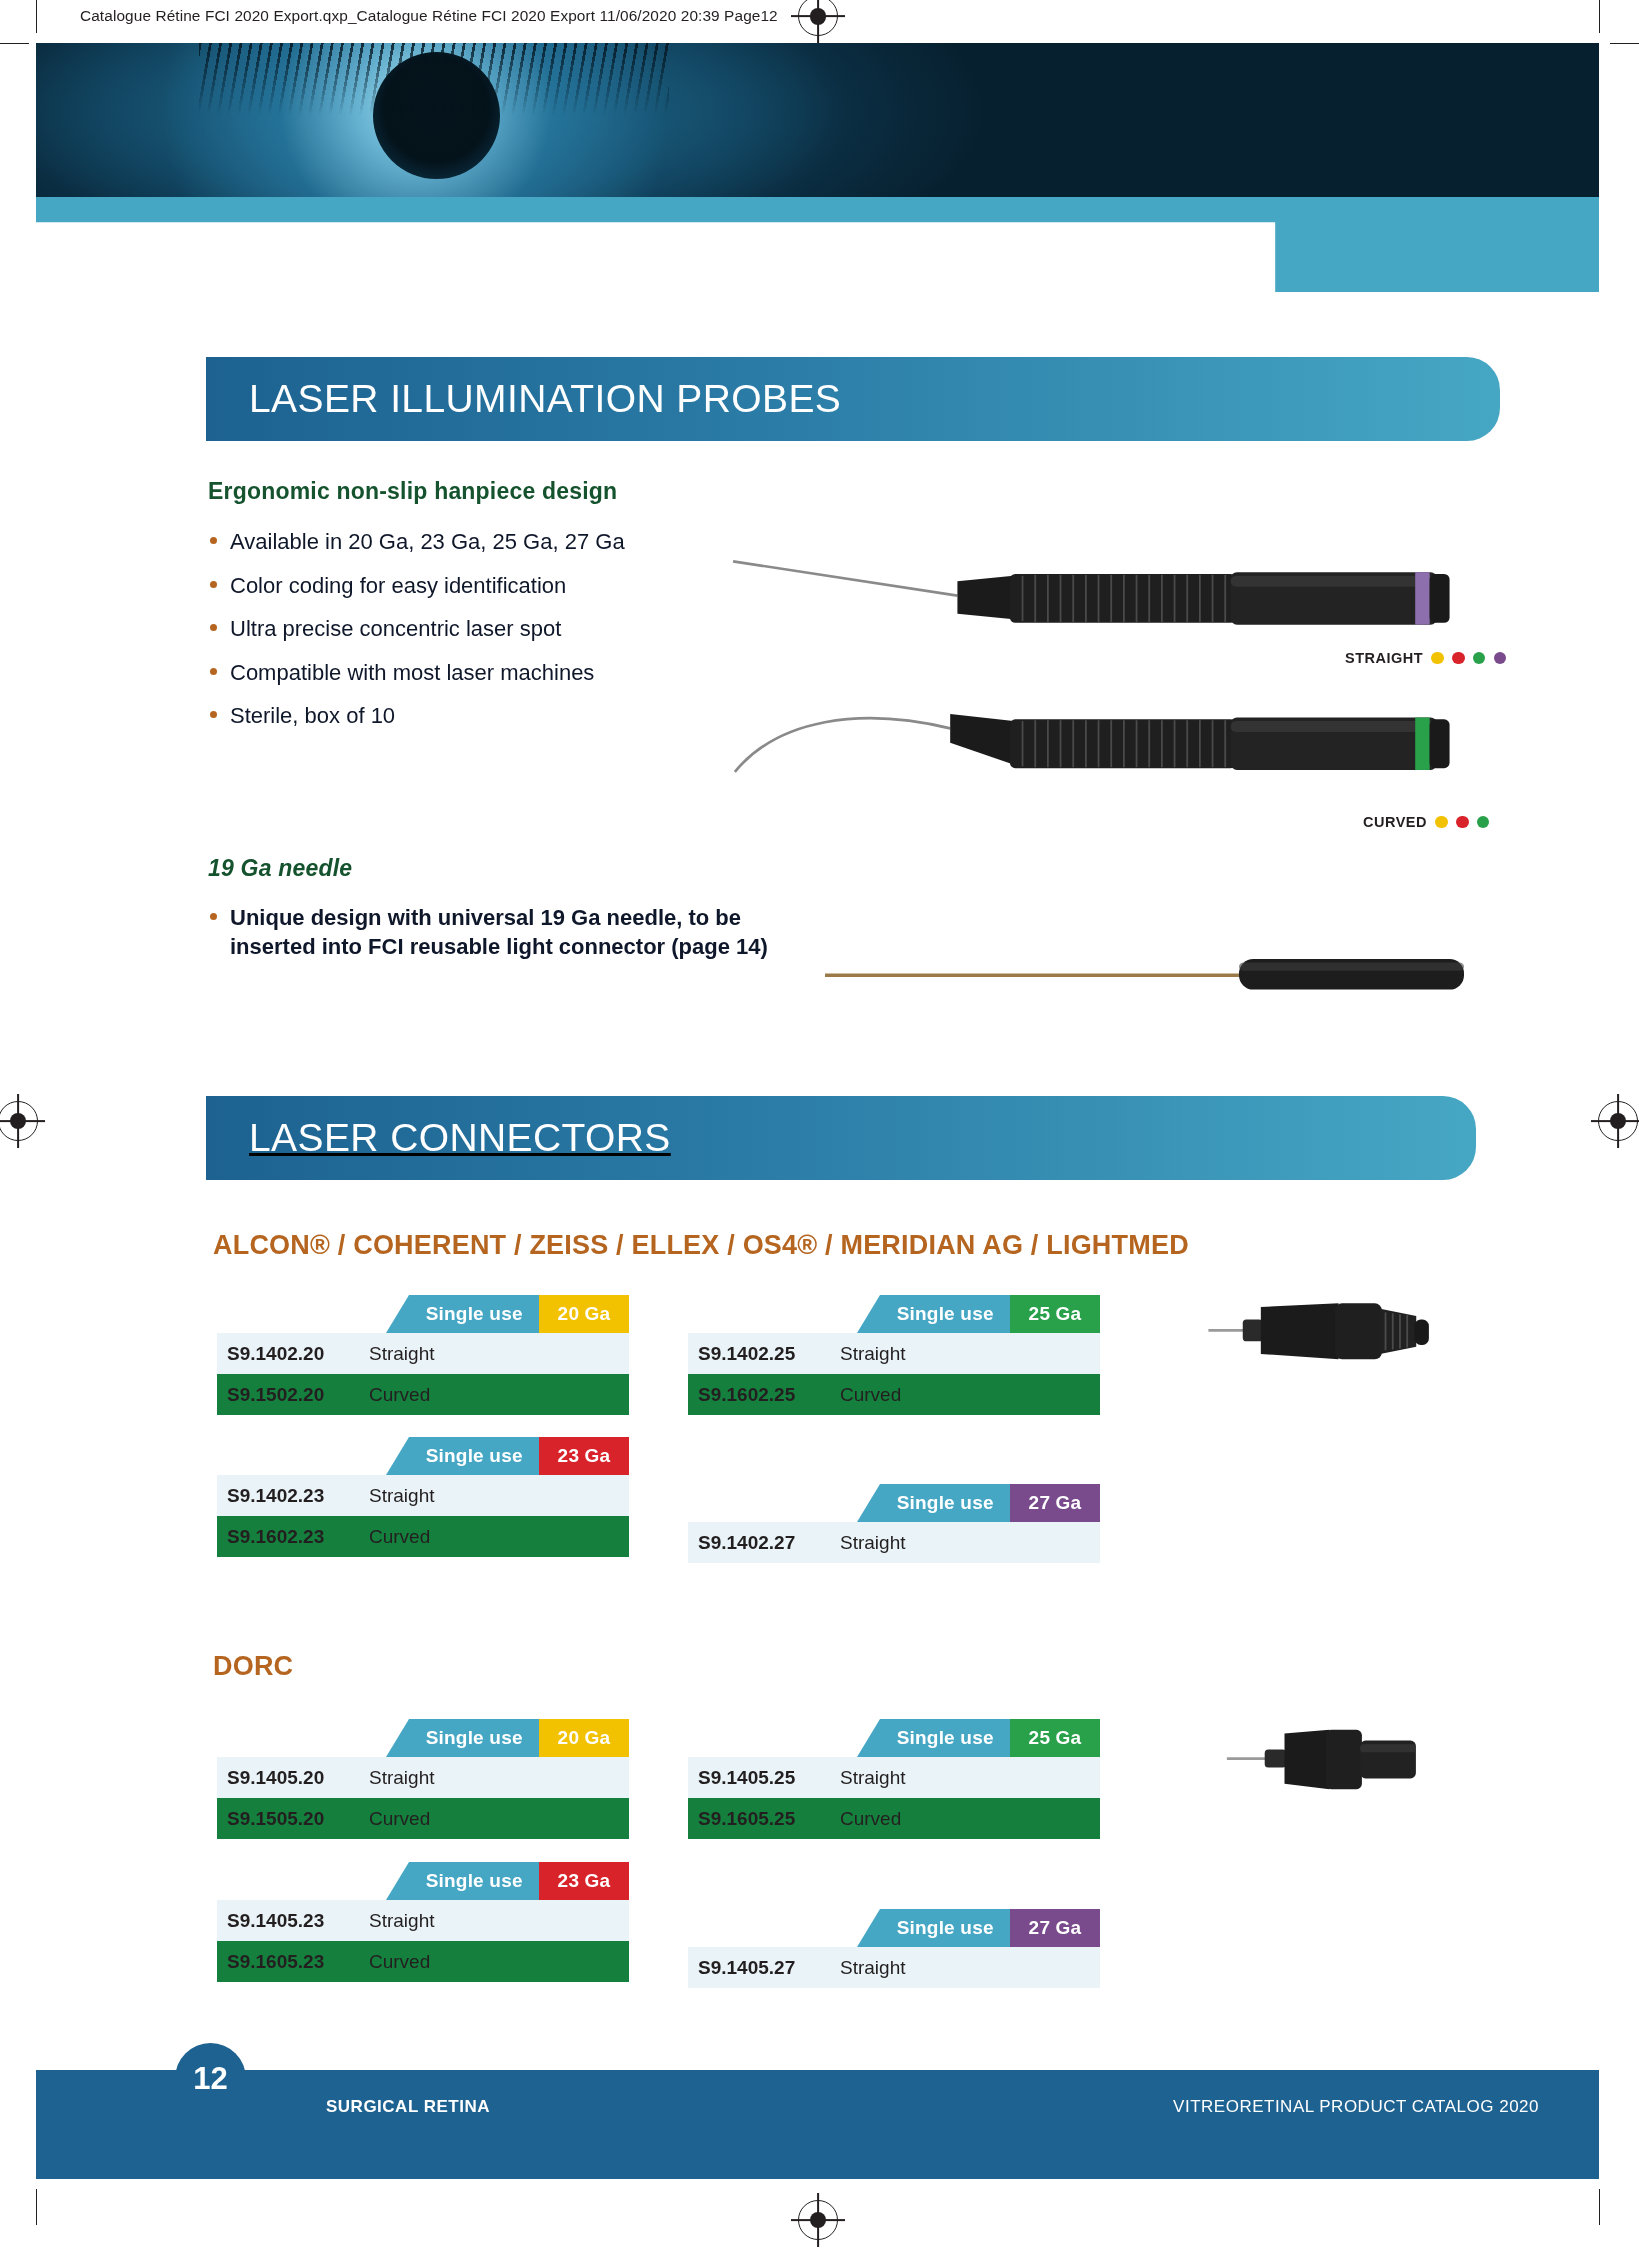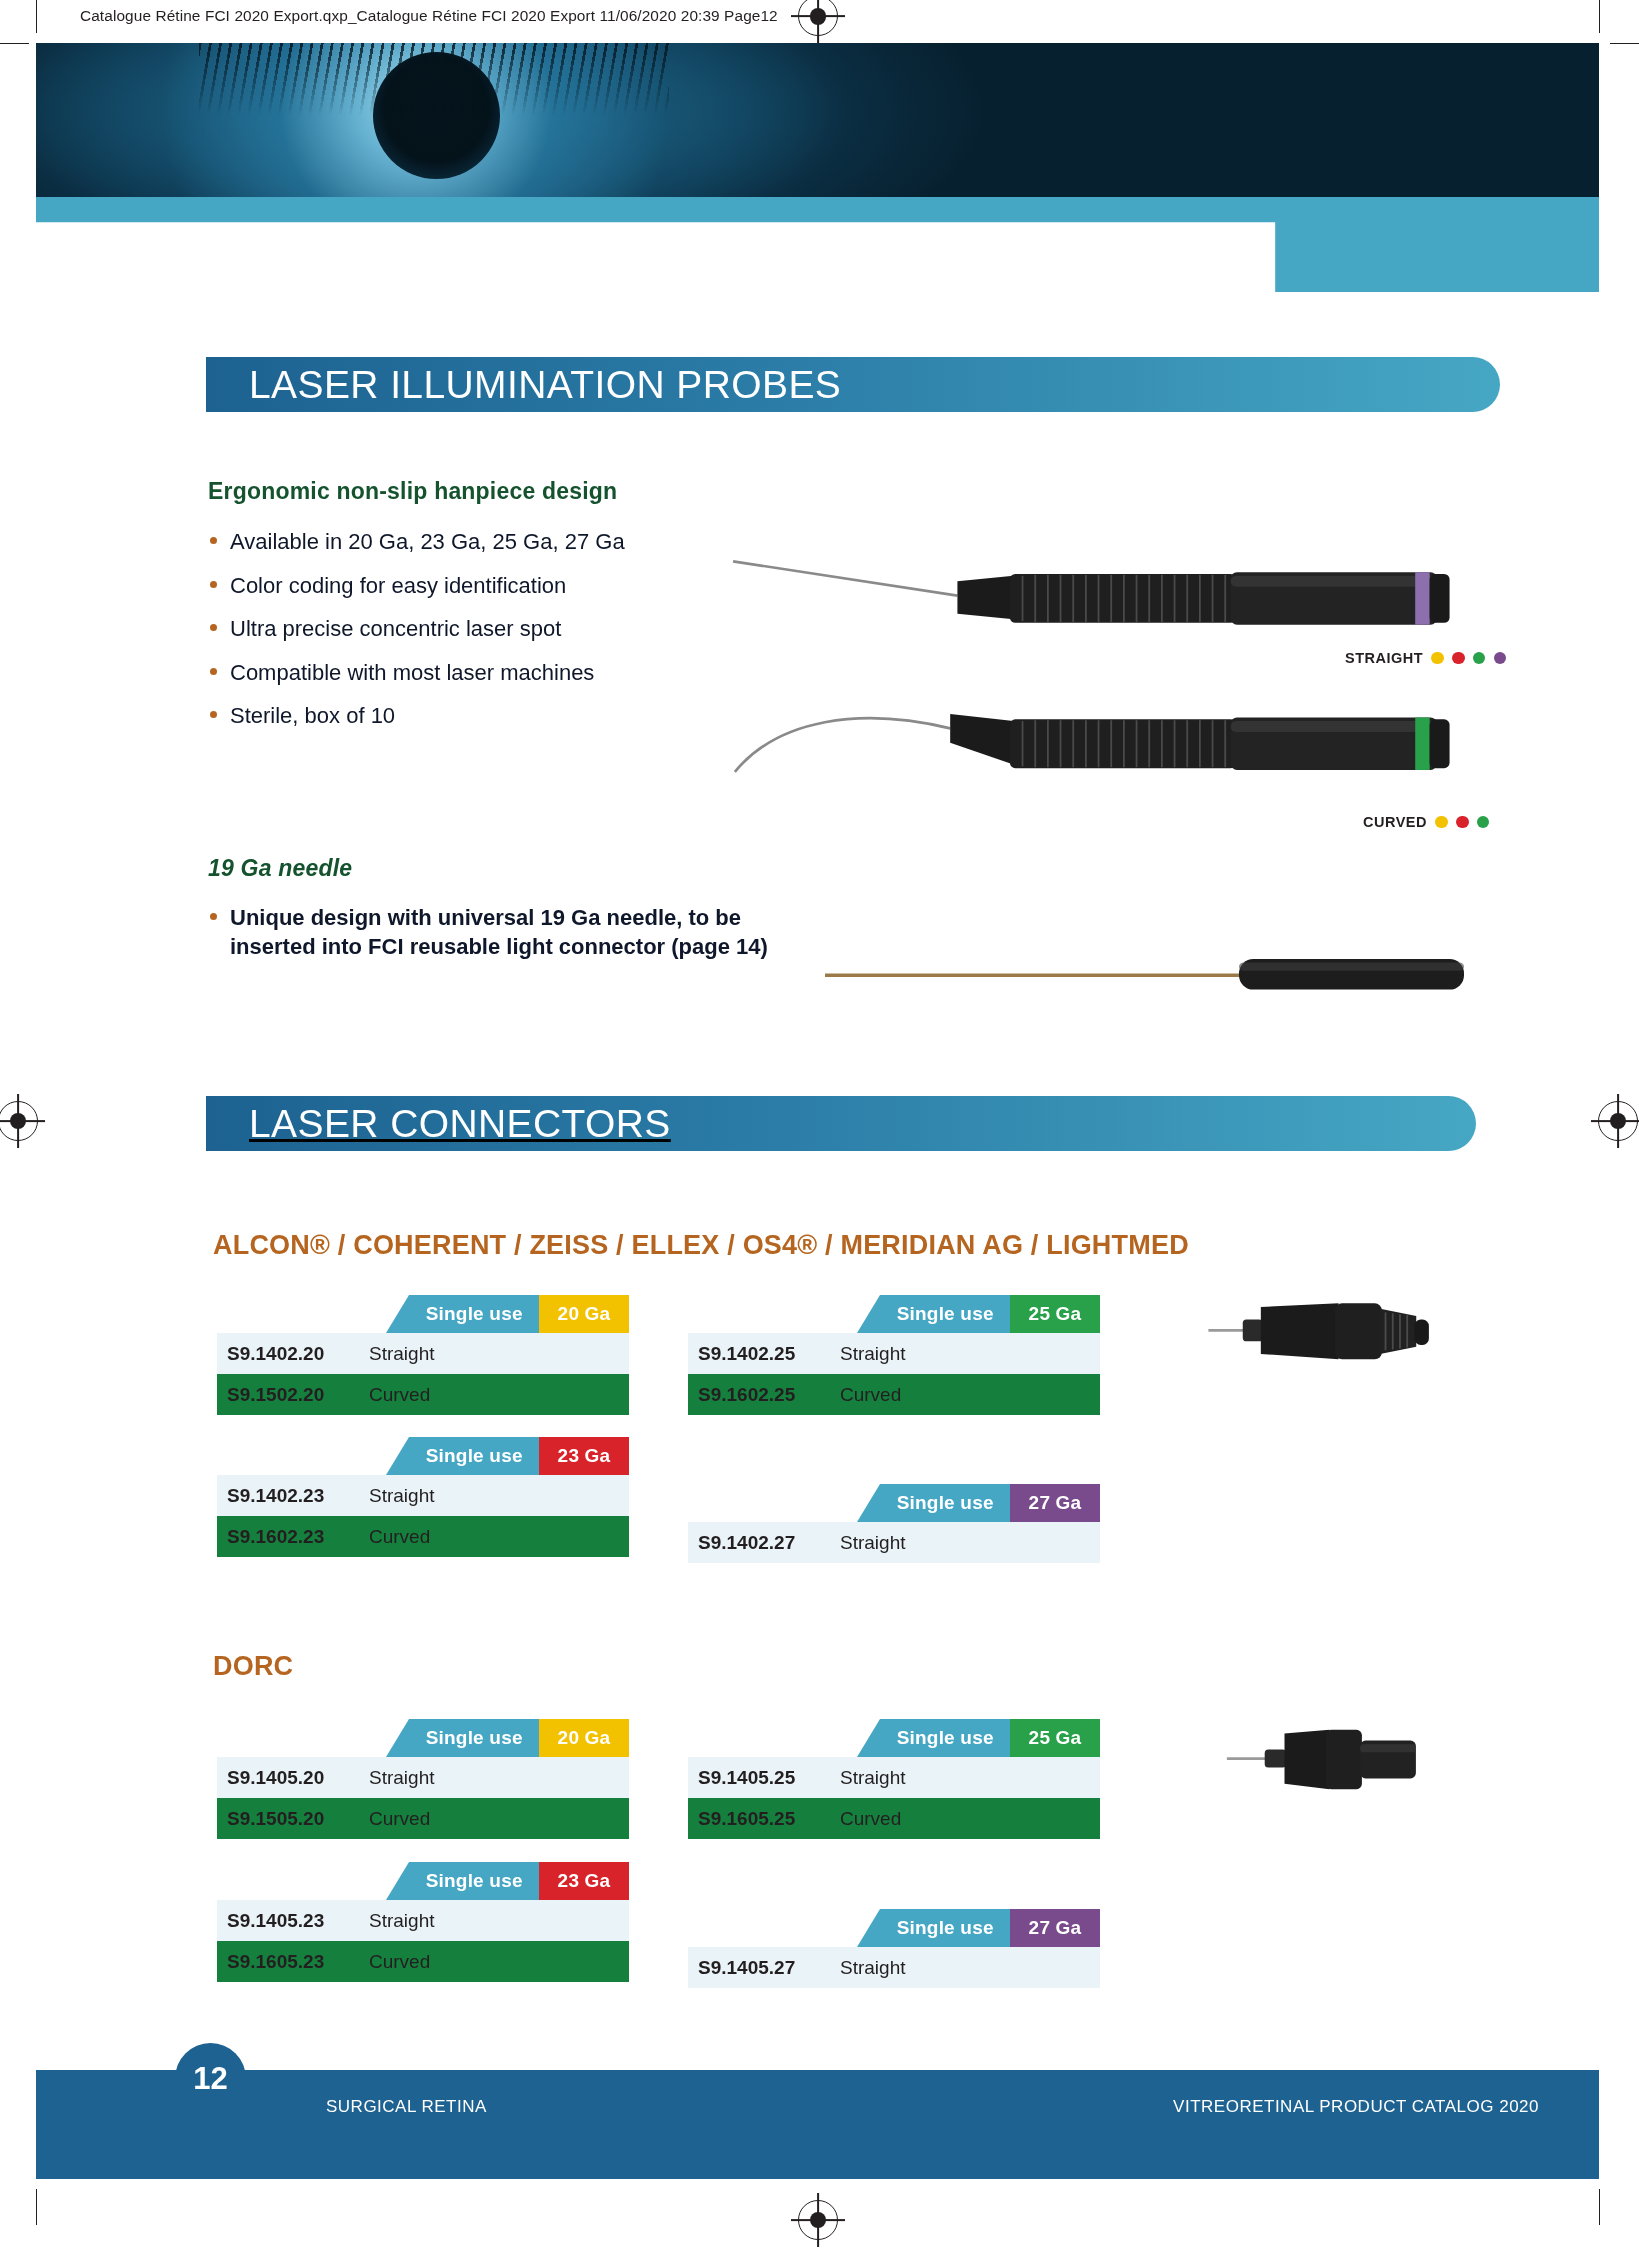--- a/index.html
+++ b/index.html
@@ -120,21 +120,21 @@
     position: absolute;
     left: 0;
     top: 154px;
     width: 1563px;
     height: 95px;
   }
 
   
   .title-bar {
     position: absolute;
-    height: 55px;
+    height: 84px;
     background: linear-gradient(90deg, #1d6291 0%, #2a7ba6 42%, #46a7c4 100%);
     border-radius: 0 33px 33px 0;
     display: flex;
     align-items: center;
   }
   .title-bar .title-text {
     color: #ffffff;
     font-size: 39px;
     letter-spacing: 0.4px;
     padding-left: 43px;
@@ -294,20 +294,21 @@
     font-size: 31px;
     font-weight: bold;
   }
   .footer-left {
     position: absolute;
     left: 326px;
     top: 2097px;
     color: #ffffff;
     font-size: 17px;
     letter-spacing: 0.5px;
+    font-weight: bold;
   }
   .footer-right {
     position: absolute;
     right: 100px;
     top: 2097px;
     color: #ffffff;
     font-size: 17px;
     letter-spacing: 0.5px;
   }
 </style>

